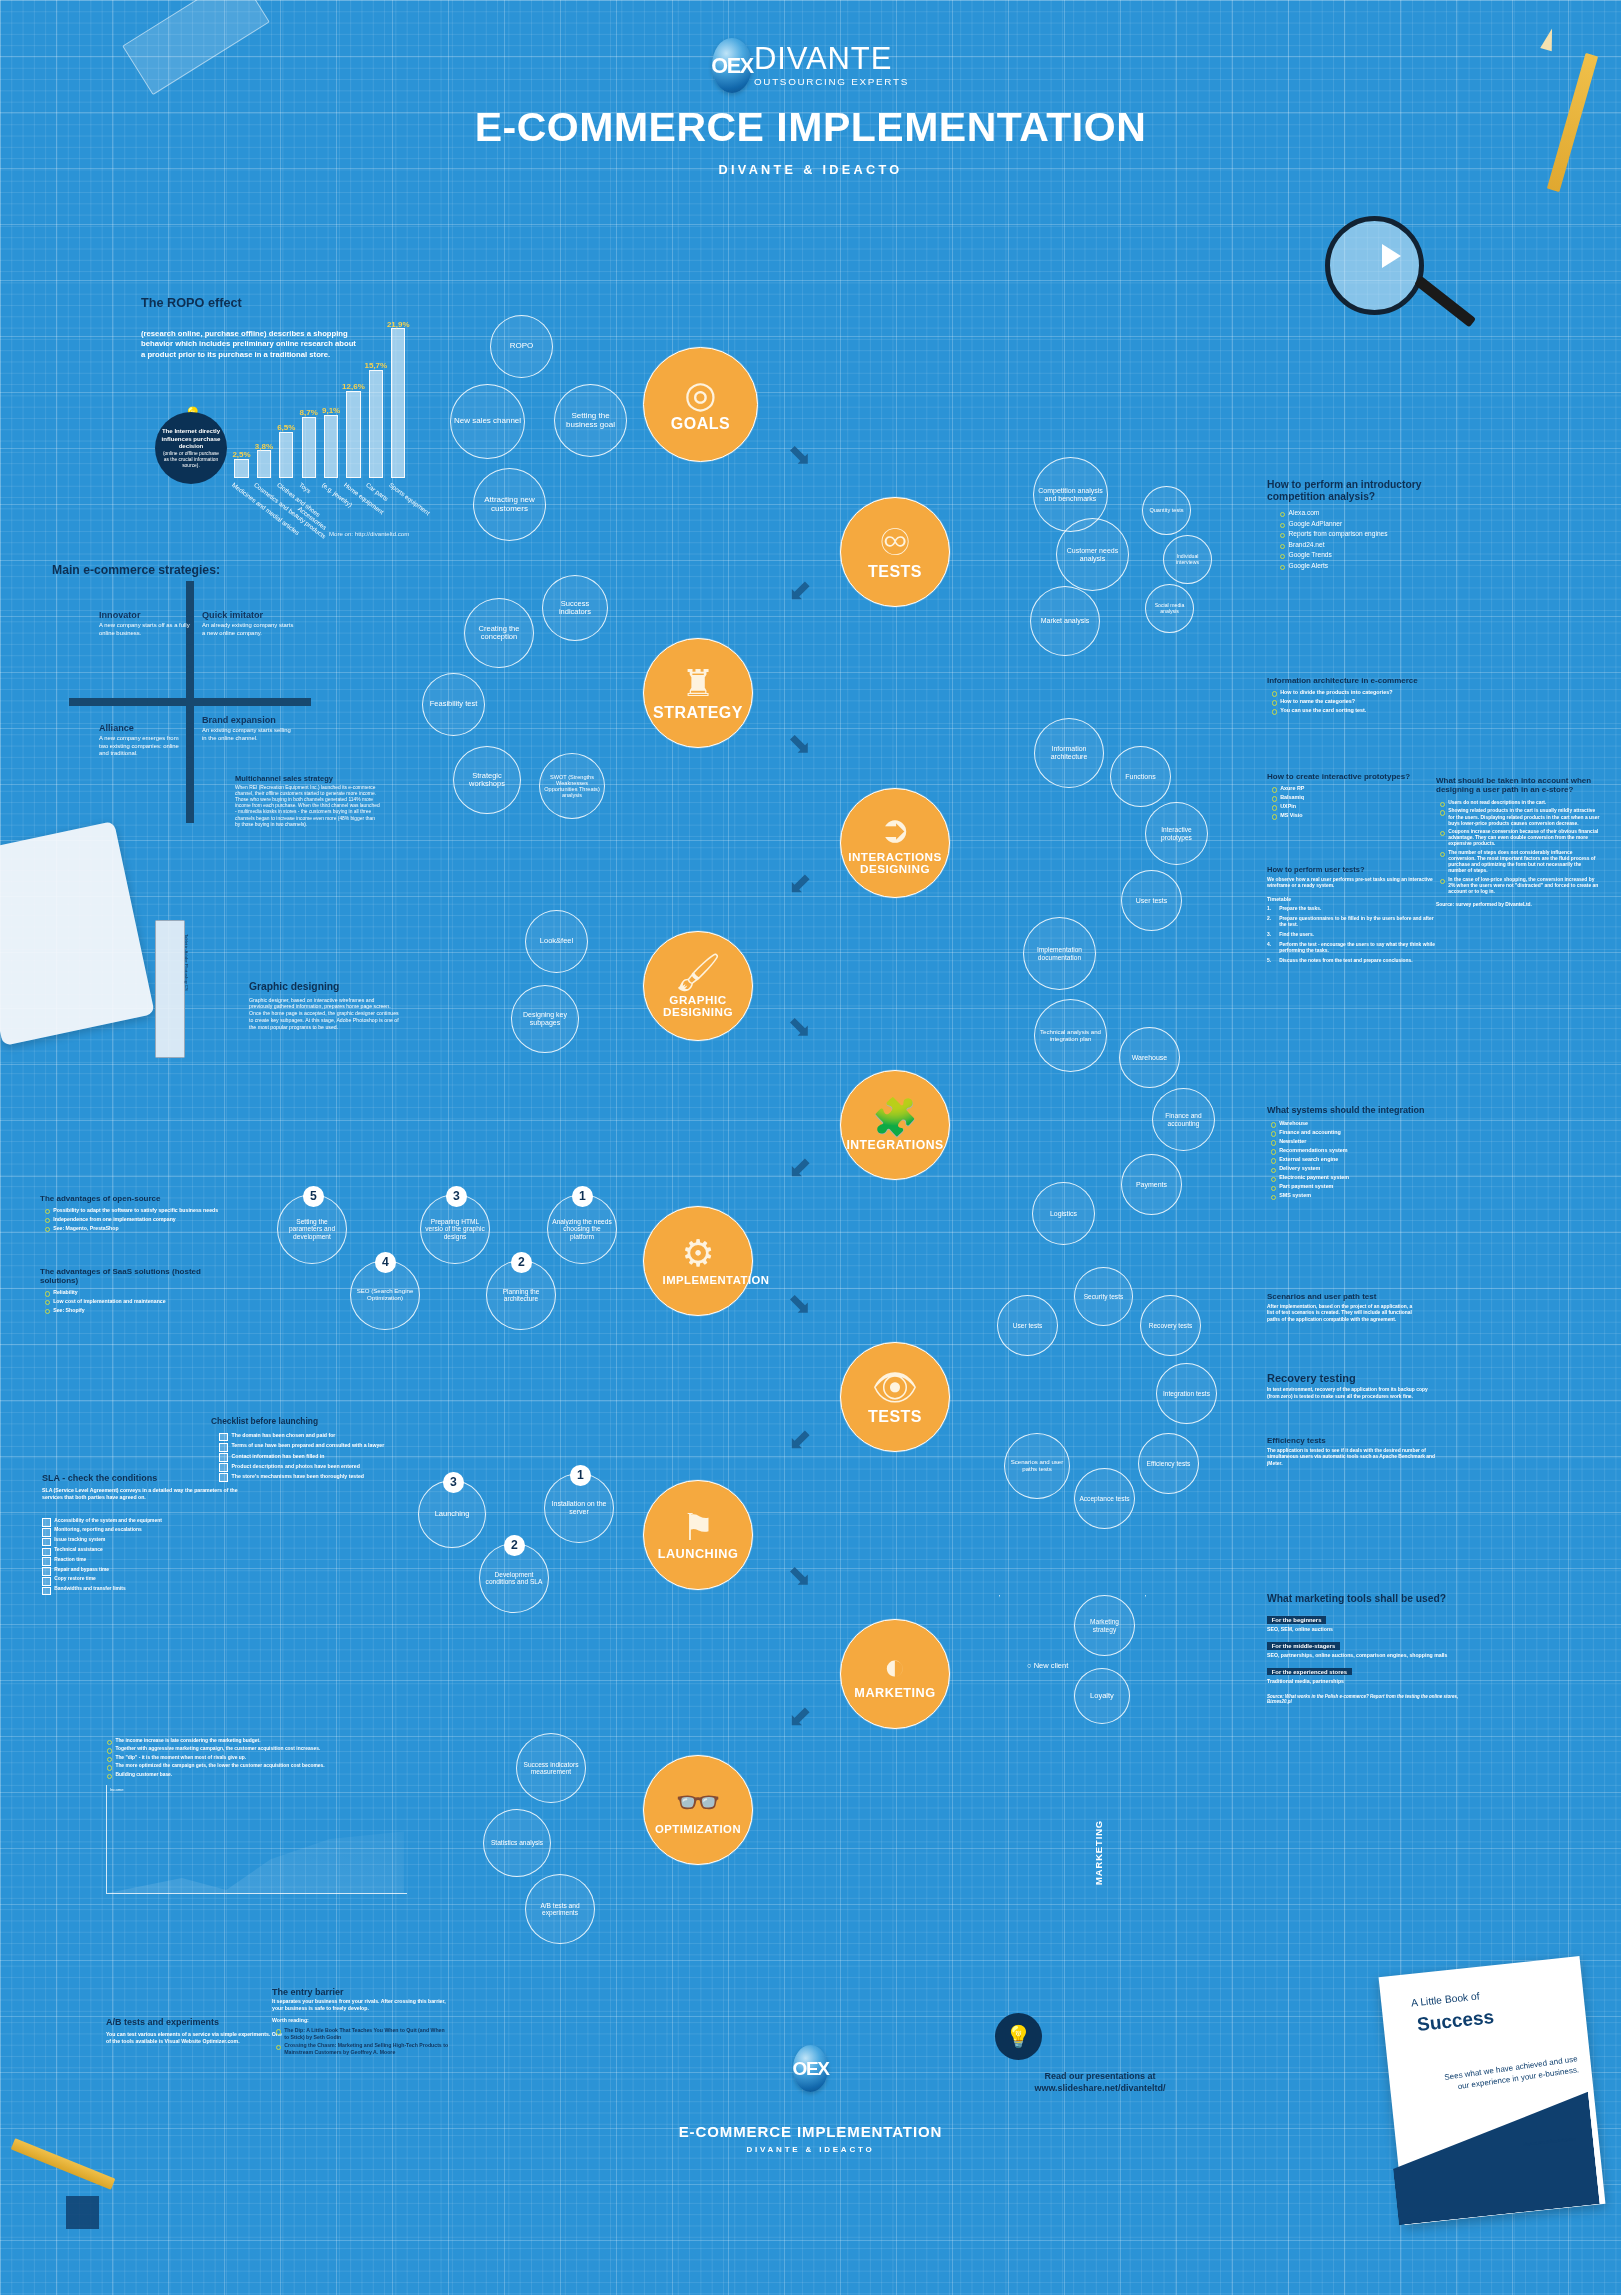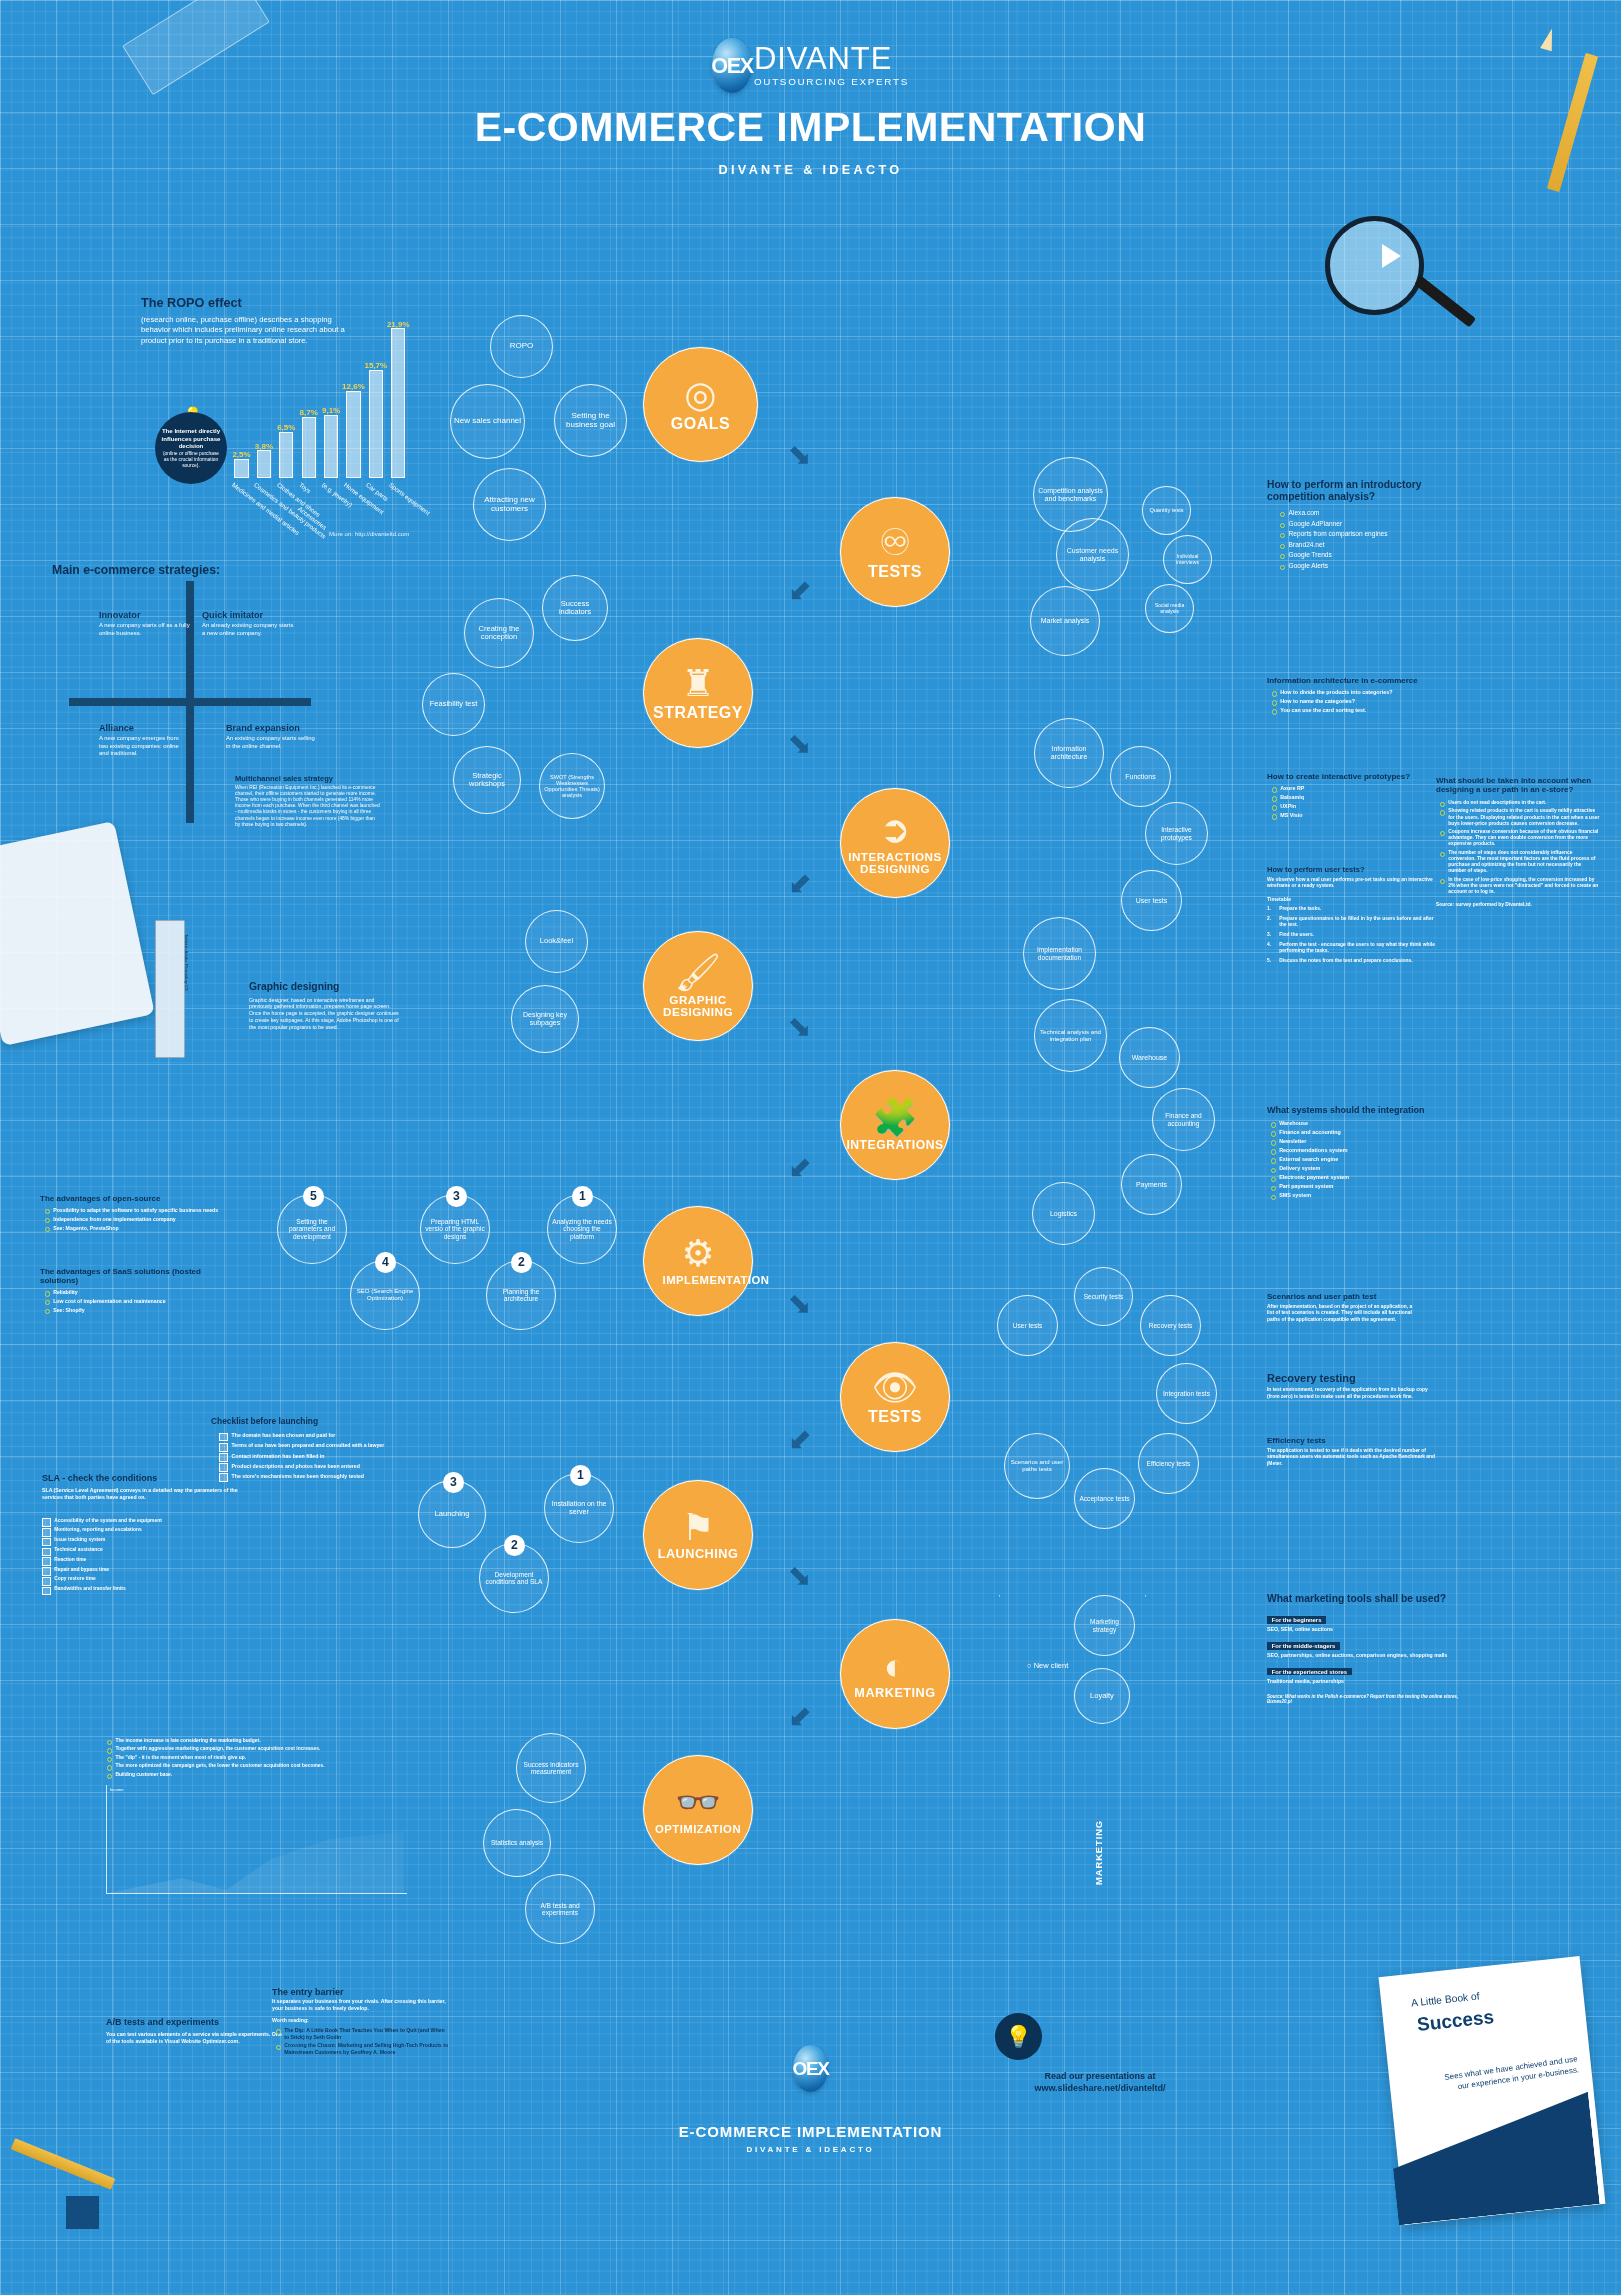--- a/index.html
+++ b/index.html
@@ -151,21 +151,21 @@
       <div class="divante-name">DIVANTE</div>
       <div class="divante-sub">OUTSOURCING EXPERTS</div>
     </div>
   </div>
   <div class="maintitle">E-COMMERCE IMPLEMENTATION</div>
   <div class="subtitle">DIVANTE &amp; IDEACTO</div>
 </div>
 
 <div id="ropo">
   <div class="h-dark title">The ROPO effect</div>
-  <div class="body" style="margin-top:5px;max-width:220px;">(research online, purchase offline) describes a shopping behavior which includes preliminary online research about a product prior to its purchase in a traditional store.</div>
+  <div class="body" style="margin-top:19px;max-width:220px;font-weight:bold;">(research online, purchase offline) describes a shopping behavior which includes preliminary online research about a product prior to its purchase in a traditional store.</div>
 
   <div class="bulb">💡</div>
   <div class="bubble">
     <div class="b1">The Internet directly influences purchase decision</div>
     <div class="b2">(online or offline purchase as the crucial information source).</div>
   </div>
 
   <div class="bars" id="bars">
       <div class="bar-col">
         <div class="bar-val" style="bottom: 10.8696%;">2,5%</div>
@@ -222,21 +222,21 @@
     <div class="q-body">A new company starts off as a fully online business.</div>
   </div>
   <div class="abs" style="left:150px;top:47px;width:94px;">
     <div class="q-title dark">Quick imitator</div>
     <div class="q-body">An already existing company starts a new online company.</div>
   </div>
   <div class="abs" style="left:47px;top:160px;width:89px;">
     <div class="q-title dark">Alliance</div>
     <div class="q-body">A new company emerges from two existing companies: online and traditional.</div>
   </div>
-  <div class="abs" style="left:150px;top:160px;width:94px;margin-left:24px;">
+  <div class="abs" style="left:150px;top:152px;width:94px;">
     <div class="q-title dark">Brand expansion</div>
     <div class="q-body">An existing company starts selling in the online channel.</div>
   </div>
 </div>
 
 <div class="abs" style="left:235px;top:774px;width:145px;">
   <div class="h-dark" style="font-size:7.5px;">Multichannel sales strategy</div>
   <div style="font-size:4.9px;line-height:1.25;margin-top:1.9px;">When REI (Recreation Equipment Inc.) launched its e-commerce channel, their offline customers started to generate more income. Those who were buying in both channels generated 114% more income from each purchase. When the third channel was launched - multimedia kiosks in stores - the customers buying in all three channels began to increase income even more (48% bigger than by those buying in two channels).</div>
 </div>
 

